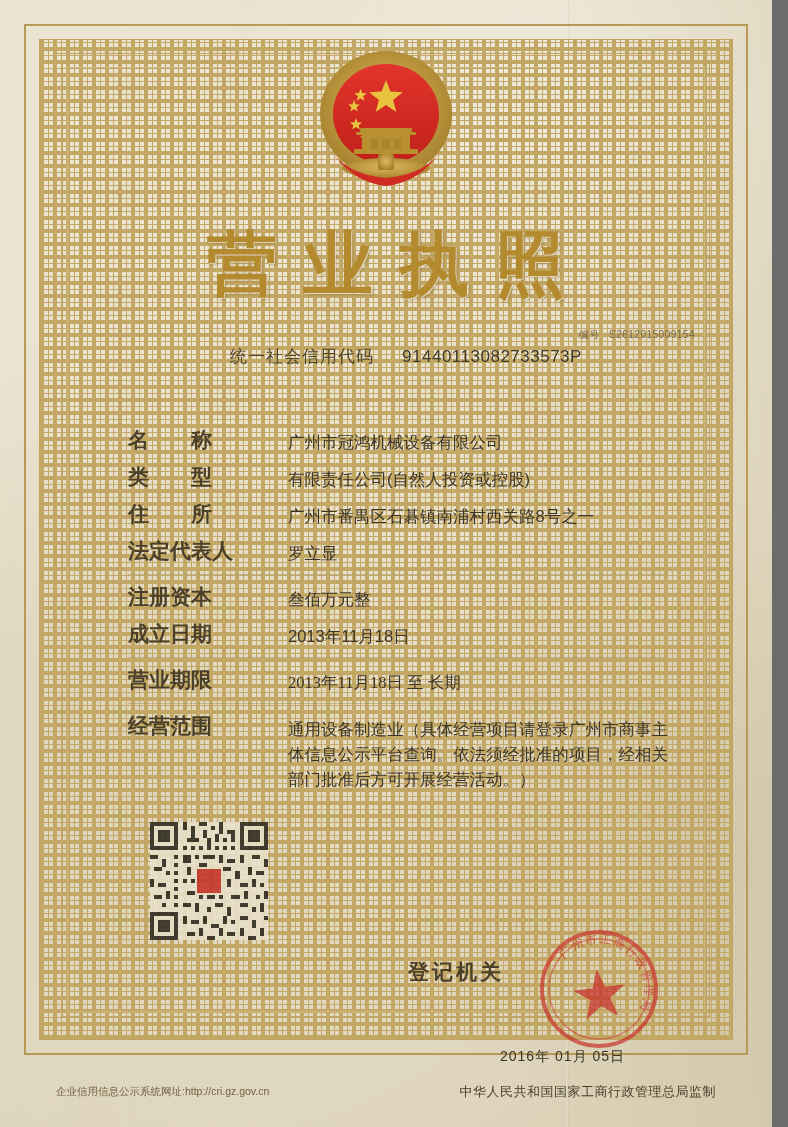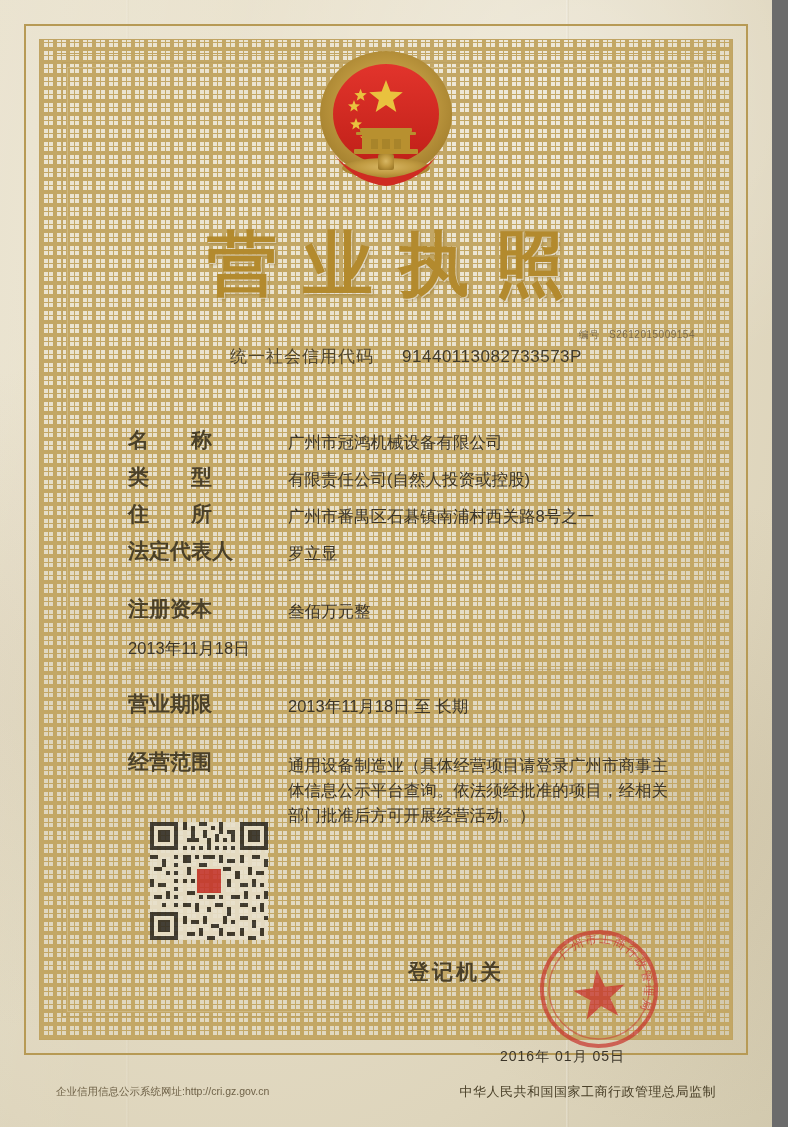--- a/index.html
+++ b/index.html
@@ -186,22 +186,23 @@
   }
   .row .value {
     font-size: 16.5px;
     line-height: 23px;
     color: #3b3529;
     padding-top: 5px;
     flex: 1;
   }
   .row.sep {
     border-top: 1px solid rgba(170,150,105,0.55);
-    padding-top: 20px;
+    padding-top: 8px;
     margin-top: 2px;
+    font-family: Liberation Serif, serif;
   }
   .row .value.multi {
     line-height: 25px;
     text-align: justify;
   }
 
   
   .qr {
     position: absolute;
     left: 150px;
@@ -361,20 +362,21 @@
       <div class="label tight">法定代表人</div>
       <div class="value">罗立显</div>
     </div>
 
     <div class="row sep">
       <div class="label">注册资本</div>
       <div class="value">叁佰万元整</div>
     </div>
 
     <div class="row">
+      <div class="label">成立日期</div>
       <div class="value">2013年11月18日</div>
     </div>
 
     <div class="row sep">
       <div class="label">营业期限</div>
       <div class="value">2013年11月18日  至  长期</div>
     </div>
 
     <div class="row sep">
       <div class="label">经营范围</div>

